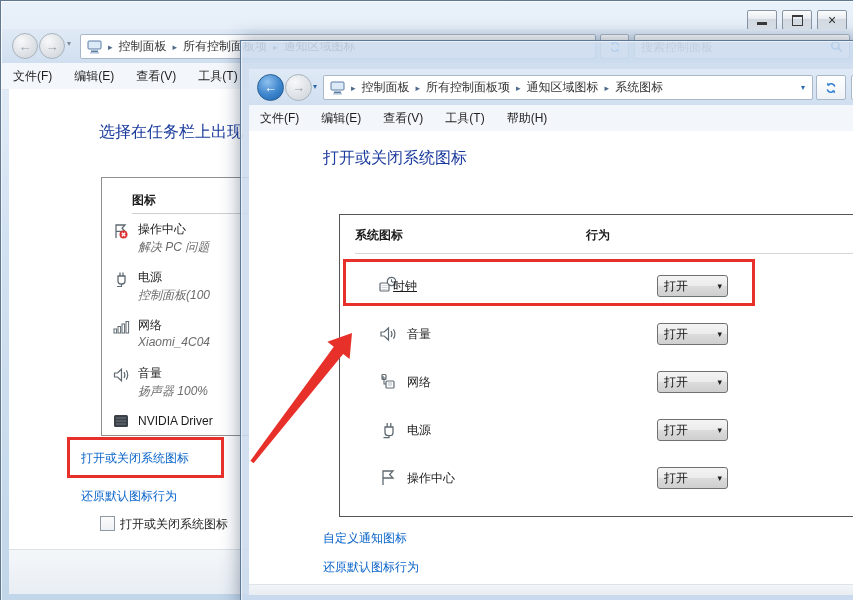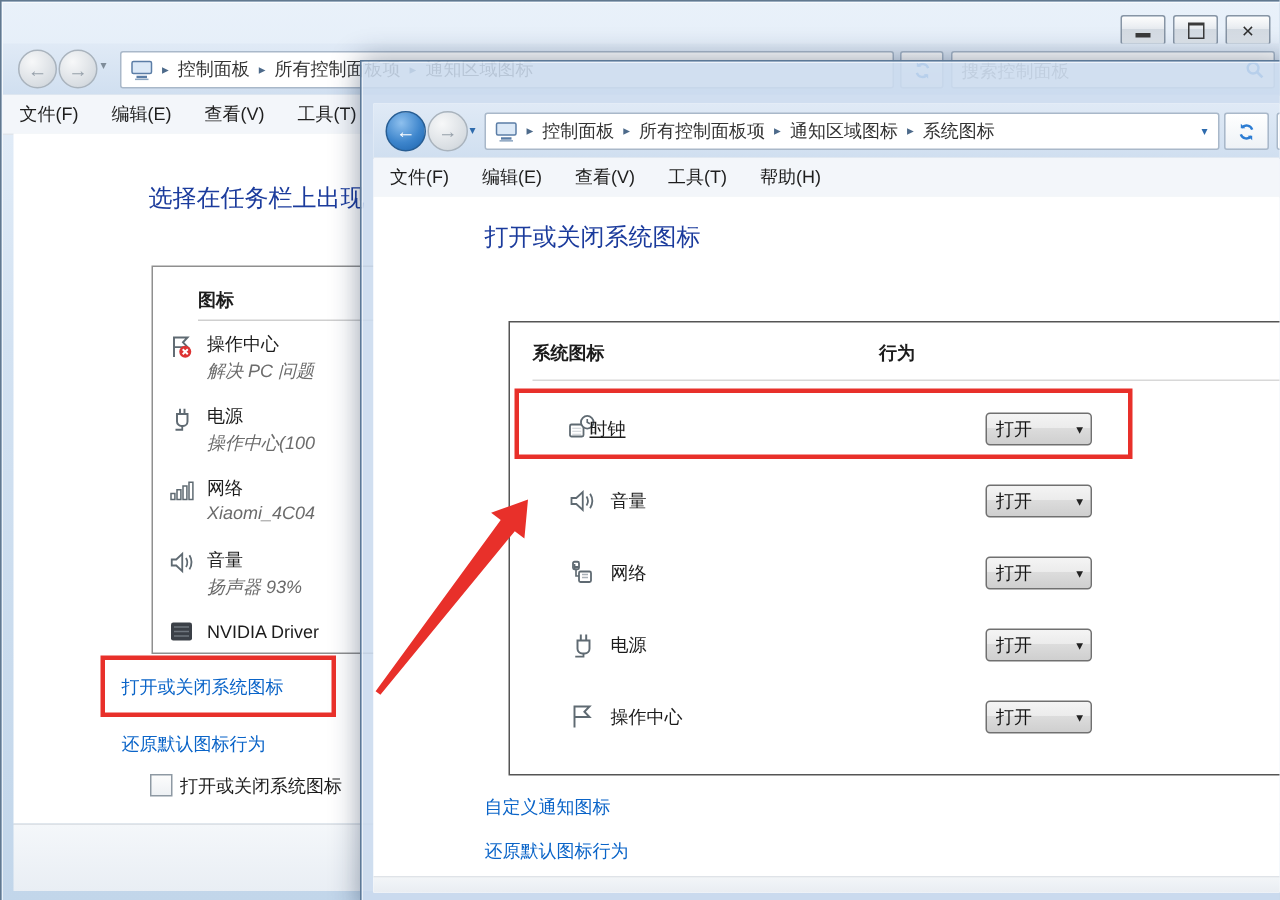--- a/index.html
+++ b/index.html
@@ -134,42 +134,42 @@
         <div class="abs item-detail" style="left:36px;top:61px;white-space:nowrap;">解决 PC 问题</div>
 
         <div class="abs" style="left:10px;top:92px;">
           <svg width="18" height="18" viewBox="0 0 18 18">
               <path d="M6 6h7v5a3 3 0 0 1-3 3h-1a3 3 0 0 1-3-3z" fill="none" stroke="#5f6a72" stroke-width="1.3"></path>
               <path d="M8 6V2.5M11 6V2.5" stroke="#5f6a72" stroke-width="1.3"></path>
               <path d="M9.5 14v2.5H5" fill="none" stroke="#5f6a72" stroke-width="1.2"></path>
             </svg>
         </div>
         <div class="abs item-title" style="left:36px;top:91px;">电源</div>
-        <div class="abs item-detail" style="left:36px;top:109px;white-space:nowrap;">操作中心(100</div>
+        <div class="abs item-detail" style="left:36px;top:109px;white-space:nowrap;">控制面板(100</div>
 
         <div class="abs" style="left:10px;top:140px;">
           <svg width="18" height="18" viewBox="0 0 18 18">
               <rect x="2" y="11" width="2.6" height="4" fill="none" stroke="#5f6a72"></rect>
               <rect x="6" y="8.5" width="2.6" height="6.5" fill="none" stroke="#5f6a72"></rect>
               <rect x="10" y="6" width="2.6" height="9" fill="none" stroke="#5f6a72"></rect>
               <rect x="14" y="3.5" width="2.6" height="11.5" fill="none" stroke="#5f6a72"></rect>
             </svg>
         </div>
         <div class="abs item-title" style="left:36px;top:139px;">网络</div>
         <div class="abs item-detail" style="left:36px;top:157px;white-space:nowrap;">Xiaomi_4C04</div>
 
         <div class="abs" style="left:10px;top:188px;">
           <svg width="18" height="18" viewBox="0 0 18 18">
               <path d="M2.5 7h3l4-3.8v11.6L5.5 11h-3z" fill="none" stroke="#5f6a72" stroke-width="1.2"></path>
               <path d="M12 6q1.8 3 0 6" fill="none" stroke="#5f6a72" stroke-width="1.2"></path>
               <path d="M14.3 4.2q2.8 4.6 0 9.4" fill="none" stroke="#5f6a72" stroke-width="1.2"></path>
             </svg>
         </div>
         <div class="abs item-title" style="left:36px;top:187px;">音量</div>
-        <div class="abs item-detail" style="left:36px;top:205px;white-space:nowrap;">扬声器 93%</div>
+        <div class="abs item-detail" style="left:36px;top:205px;white-space:nowrap;">扬声器 100%</div>
 
         <div class="abs" style="left:10px;top:234px;">
           <svg width="18" height="18" viewBox="0 0 18 18">
               <rect x="2" y="3" width="14" height="12" rx="1.5" fill="#3b4047"></rect>
               <path d="M4 6h10M4 9h10M4 12h10" stroke="#6f767e" stroke-width="1"></path>
             </svg>
         </div>
         <div class="abs item-title" style="left:36px;top:236px;white-space:nowrap;">NVIDIA Driver</div>
       </div>
 

